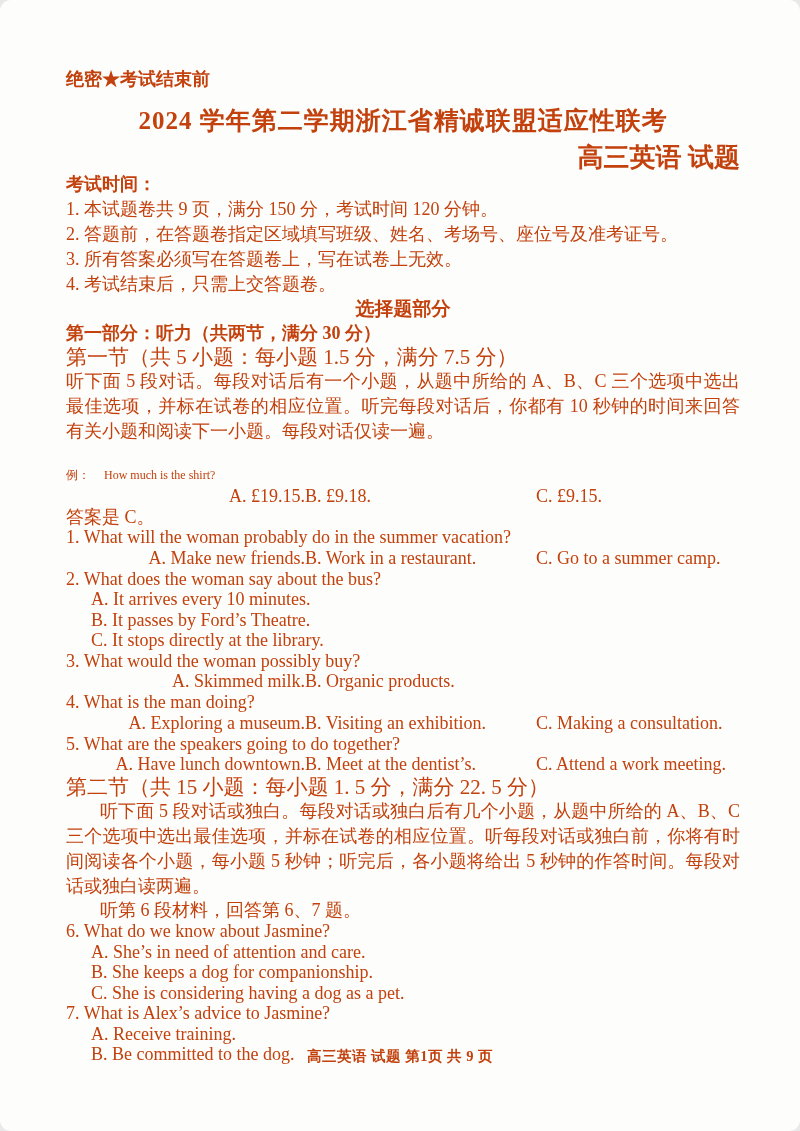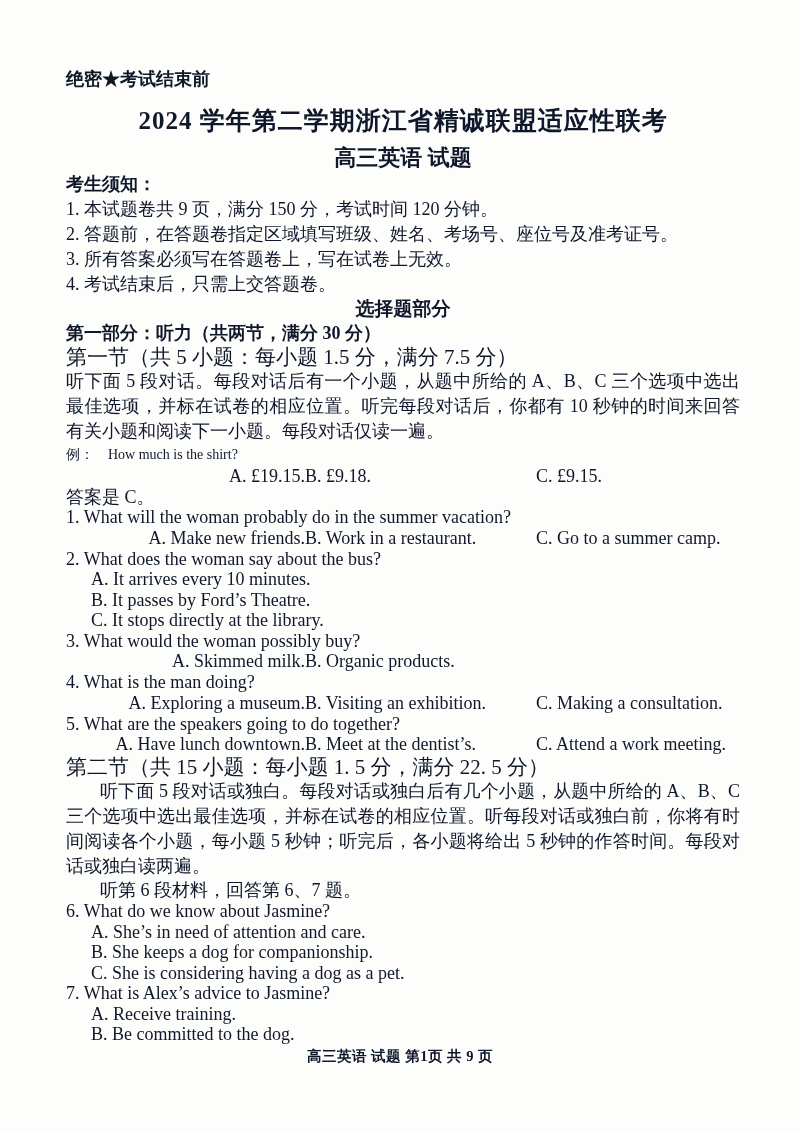--- a/index.html
+++ b/index.html
@@ -1,41 +1,42 @@
 <!DOCTYPE html>
 <html><head>
 <meta charset="utf-8">
 <style>
   html,body{margin:0;padding:0;background:#e9e9e9;}
   .sheet{
     position:relative;
     width:800px;height:1131px;
     background:#fdfdfc;
-    color:#0f172a;
+    color:#c2410c;
     font-family:"Liberation Serif","DejaVu Serif",serif;
     overflow:hidden;
     margin:0 auto;
+    border-radius:11px;
   }
   .content{position:absolute;left:66px;top:68px;width:674px;}
 
   .secrecy{font-weight:bold;font-size:18px;line-height:23px;}
   .title{font-weight:bold;font-size:25px;line-height:33px;text-align:center;margin-top:13px;letter-spacing:1px;}
-  .subtitle{font-weight:bold;font-size:22px;line-height:29px;text-align:center;margin-top:6px;}
+  .subtitle{font-weight:bold;font-size:26px;line-height:29px;text-align:right;margin-top:6px;}
 
   .notice-head{font-weight:bold;font-size:18px;line-height:25px;}
   .notice-item{font-size:18px;line-height:25px;}
 
   .choice-head{font-weight:bold;font-size:19px;line-height:24px;text-align:center;}
   .part-head{font-weight:bold;font-size:18px;line-height:24px;}
   .sec-head{font-size:21px;line-height:24px;}
 
   .cjk-para{font-size:18px;line-height:25px;text-align:justify;}
   .cjk-para.indent{text-indent:34px;}
 
-  .example-line{font-size:14px;line-height:22px;}
+  .example-line{font-size:12px;line-height:22px;margin-top:20px;}
   .example-line .ex-q{margin-left:14px;}
 
   .answer-line{font-size:18px;line-height:20px;}
 
   .q-stem{font-size:18px;line-height:20.5px;}
   .opt-row{display:flex;font-size:18px;line-height:21px;padding-left:25px;}
   .opt-row .a{width:214px;flex:0 0 214px;text-align:right;}
   .opt-row .b{width:231px;flex:0 0 231px;}
   .opt-row .c{flex:1;}
   .opt-stack{font-size:18px;line-height:20.5px;padding-left:25px;}
@@ -51,21 +52,21 @@
 </head>
 <body>
 
 <div class="sheet">
   <div class="content">
 
     <div class="secrecy">绝密★考试结束前</div>
     <div class="title">2024 学年第二学期浙江省精诚联盟适应性联考</div>
     <div class="subtitle">高三英语 试题</div>
 
-    <div class="notice-head">考生须知：</div>
+    <div class="notice-head">考试时间：</div>
     <div class="notice-item">1. 本试题卷共 9 页，满分 150 分，考试时间 120 分钟。</div>
     <div class="notice-item">2. 答题前，在答题卷指定区域填写班级、姓名、考场号、座位号及准考证号。</div>
     <div class="notice-item">3. 所有答案必须写在答题卷上，写在试卷上无效。</div>
     <div class="notice-item">4. 考试结束后，只需上交答题卷。</div>
 
     <div class="choice-head">选择题部分</div>
     <div class="part-head">第一部分：听力（共两节，满分 30 分）</div>
     <div class="sec-head">第一节（共 5 小题：每小题 1.5 分，满分 7.5 分）</div>
     <div class="cjk-para">听下面 5 段对话。每段对话后有一个小题，从题中所给的 A、B、C 三个选项中选出最佳选项，并标在试卷的相应位置。听完每段对话后，你都有 10 秒钟的时间来回答有关小题和阅读下一小题。每段对话仅读一遍。</div>
 

